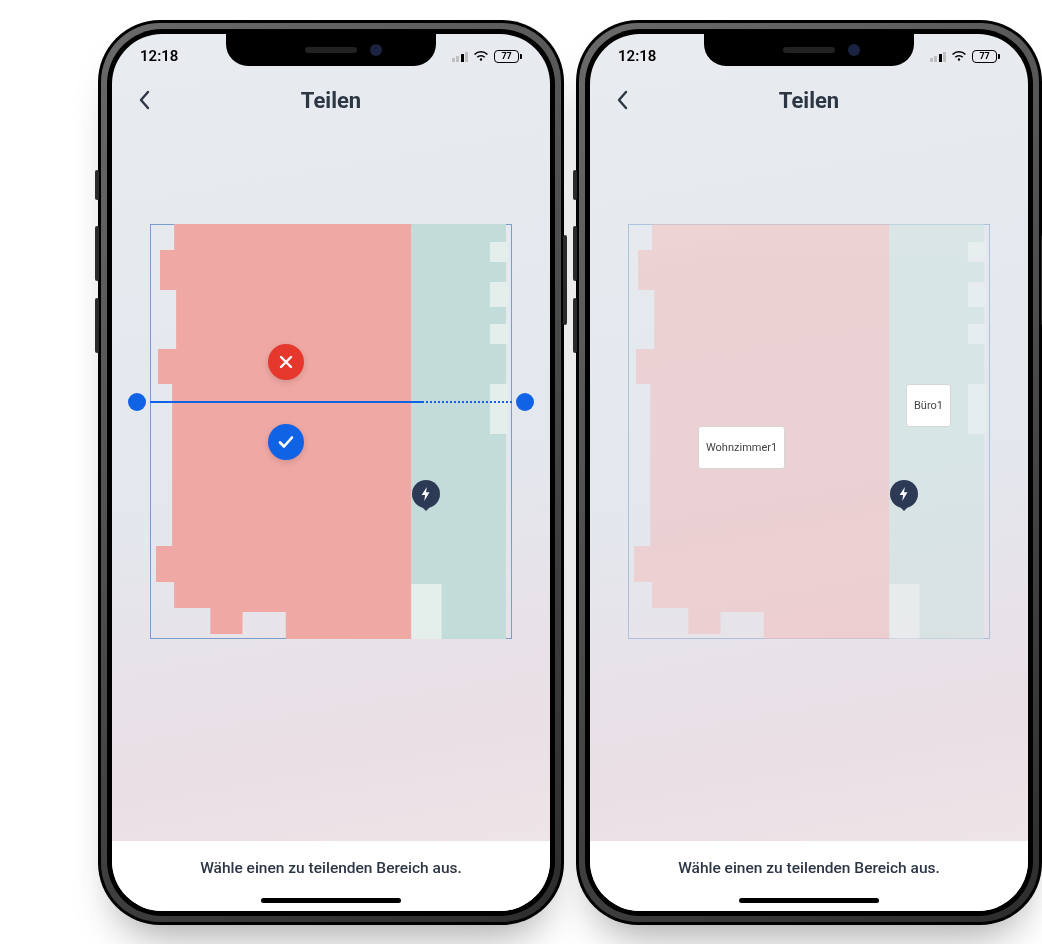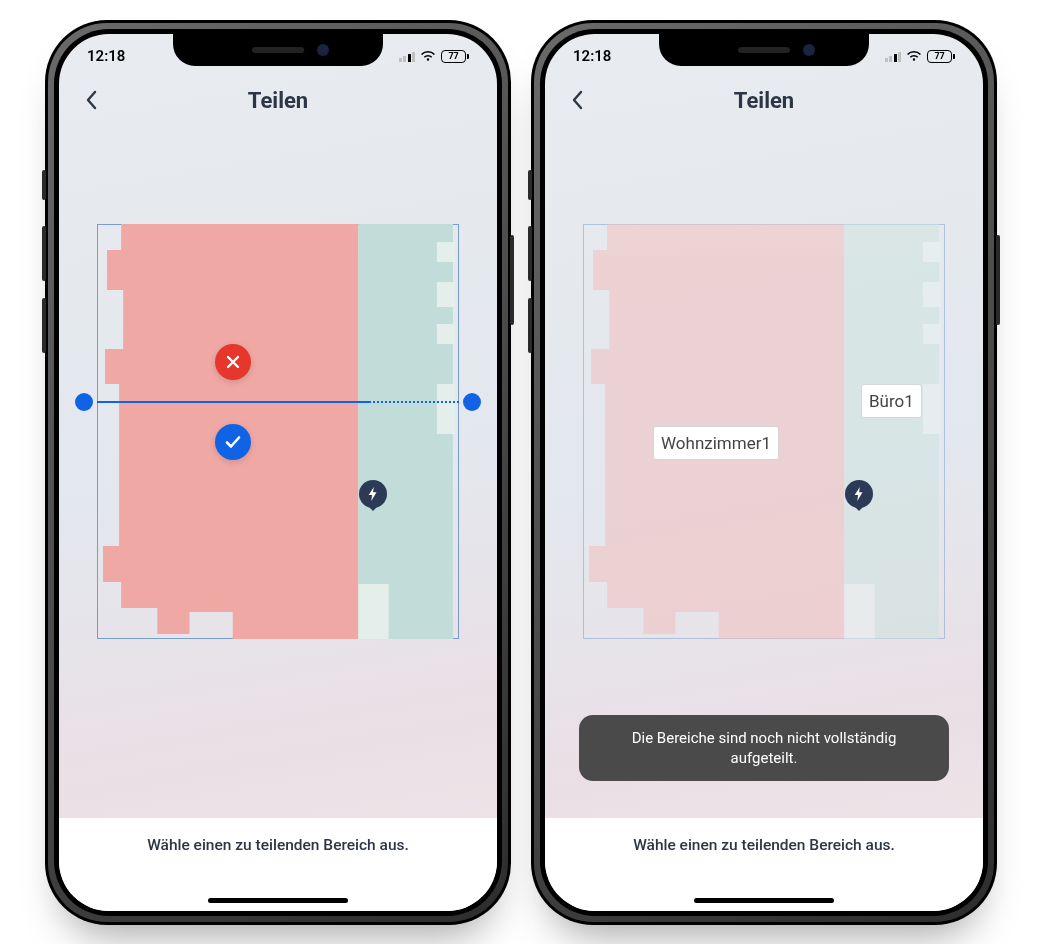--- a/index.html
+++ b/index.html
@@ -11,21 +11,21 @@
     --zoneB:#cfe3e1;
     --zoneB2:#dceae8;
     --border:#6b95c9;
     --blue:#1163e5;
     --red:#e5372c;
     --navy:#2d3a56;
     --toast:#4a4a4a;
   }
   *{box-sizing:border-box;font-family:-apple-system,BlinkMacSystemFont,"Segoe UI",Roboto,Helvetica,Arial,sans-serif}
   body{margin:0;background:var(--bg);width:1042px;height:944px;overflow:hidden}
-  .stage{display:flex;justify-content:center;gap:20px;padding:20px 0}
+  .stage{display:flex;justify-content:flex-end;gap:12px;padding:20px 0}
   
   .phone{position:relative;width:466px;height:905px;border-radius:62px;background:#000;padding:14px;box-shadow:0 28px 40px -18px rgba(0,0,0,.35)}
   .phone::before{content:"";position:absolute;inset:3px;border-radius:59px;background:linear-gradient(145deg,#6a6a6a,#2d2d2d);z-index:0}
   .phone::after{content:"";position:absolute;inset:9px;border-radius:55px;background:#000;z-index:0}
   .screen{position:relative;z-index:1;width:100%;height:100%;border-radius:50px;overflow:hidden;background:linear-gradient(170deg,#e8ebef 0%,#e3e8ee 50%,#eadfe5 80%,#f0e8ea 100%)}
   .notch{position:absolute;top:0;left:50%;transform:translateX(-50%);width:210px;height:32px;background:#000;border-radius:0 0 22px 22px;z-index:5;display:flex;align-items:center;justify-content:center;gap:60px}
   .notch .spk{width:52px;height:6px;border-radius:3px;background:#222}
   .notch .cam{width:12px;height:12px;border-radius:50%;background:#1a2340;position:absolute;right:54px;top:10px}
   
   .status{position:relative;height:44px;display:flex;align-items:center;justify-content:space-between;padding:0 28px;color:#000;font-weight:600;font-size:15px;z-index:4}
@@ -46,31 +46,31 @@
   .back{position:absolute;left:20px;top:10px;width:24px;height:24px;display:flex;align-items:center;justify-content:center;cursor:pointer}
   .title{width:100%;text-align:center;font-size:22px;font-weight:700;color:var(--ink)}
   
   .maparea{position:absolute;left:38px;right:38px;top:190px;height:415px}
   .mapframe{position:absolute;inset:0;border:1px solid var(--border);opacity:.9}
   .mapframe.faded{opacity:.45}
   svg.map{position:absolute;inset:0;width:100%;height:100%}
   .dock{position:absolute;width:28px;height:28px;border-radius:50%;background:var(--navy);display:flex;align-items:center;justify-content:center;color:#fff}
   .dock::after{content:"";position:absolute;bottom:-9px;left:50%;transform:translateX(-50%);border:6px solid transparent;border-top-color:var(--navy)}
   .dock svg{width:14px;height:14px}
-  .roomlabel{position:absolute;background:#fff;border:1px solid #d6d6d6;border-radius:3px;font-size:17px;padding:6px 7px;color:#444;white-space:nowrap}
+  .roomlabel{position:absolute;background:#fff;border:1px solid #d6d6d6;border-radius:3px;font-size:11px;padding:14px 7px;color:#444;white-space:nowrap}
   
   .splitline{position:absolute;left:-22px;right:-22px;height:0}
   .splitline .solid{position:absolute;left:22px;right:112px;top:-1px;border-top:2.5px solid var(--blue)}
   .splitline .dotted{position:absolute;right:22px;width:90px;top:-1px;border-top:2.5px dotted var(--blue)}
   .splithandle{position:absolute;width:18px;height:18px;border-radius:50%;background:var(--blue);top:-9px;cursor:grab}
   .btnround{position:absolute;width:36px;height:36px;border-radius:50%;display:flex;align-items:center;justify-content:center;color:#fff;cursor:pointer;box-shadow:0 2px 6px rgba(0,0,0,.15)}
   .btn-cancel{background:var(--red)}
   .btn-confirm{background:var(--blue)}
   
-  .footer{position:absolute;left:0;right:0;bottom:0;height:93px;background:#fff;display:flex;align-items:flex-start;justify-content:center;padding-top:18px;z-index:3}
+  .footer{position:absolute;left:0;right:0;bottom:0;height:70px;background:#fff;display:flex;align-items:flex-start;justify-content:center;padding-top:18px;z-index:3}
   .footer-text{font-size:15.5px;color:var(--ink);font-weight:500}
   .homebar{position:absolute;bottom:8px;left:50%;transform:translateX(-50%);width:140px;height:5px;border-radius:3px;background:#000;z-index:6}
   
   .toast{position:absolute;left:34px;right:34px;bottom:130px;background:var(--toast);color:#fff;font-size:15px;line-height:1.35;text-align:center;padding:13px 20px;border-radius:14px;z-index:4}
   
   .sidebtn{position:absolute;background:#2a2a2a;border-radius:2px;z-index:2}
   .sidebtn.l1{left:-3px;top:150px;width:4px;height:30px}
   .sidebtn.l2{left:-3px;top:206px;width:4px;height:55px}
   .sidebtn.l3{left:-3px;top:278px;width:4px;height:55px}
   .sidebtn.r1{right:-3px;top:215px;width:4px;height:90px}
@@ -215,21 +215,20 @@
         <span class="roomlabel" style="left:70px;top:202px">Wohnzimmer1</span>
         <span class="roomlabel" style="left:278px;top:160px">Büro1</span>
 
         <span class="dock" style="left:262px;top:256px">
           <svg viewBox="0 0 12 16">
               <path d="M7 0 1 9h4l-1 7 6-10H6z" fill="#fff"></path>
             </svg>
         </span>
       </div>
 
-      <div class="toast">Die Bereiche sind noch nicht vollständig aufgeteilt.</div>
 
       <div class="footer">
         <span class="footer-text">Wähle einen zu teilenden Bereich aus.</span>
       </div>
       <div class="homebar"></div>
     </div>
   </div>
 
 </div>
 

